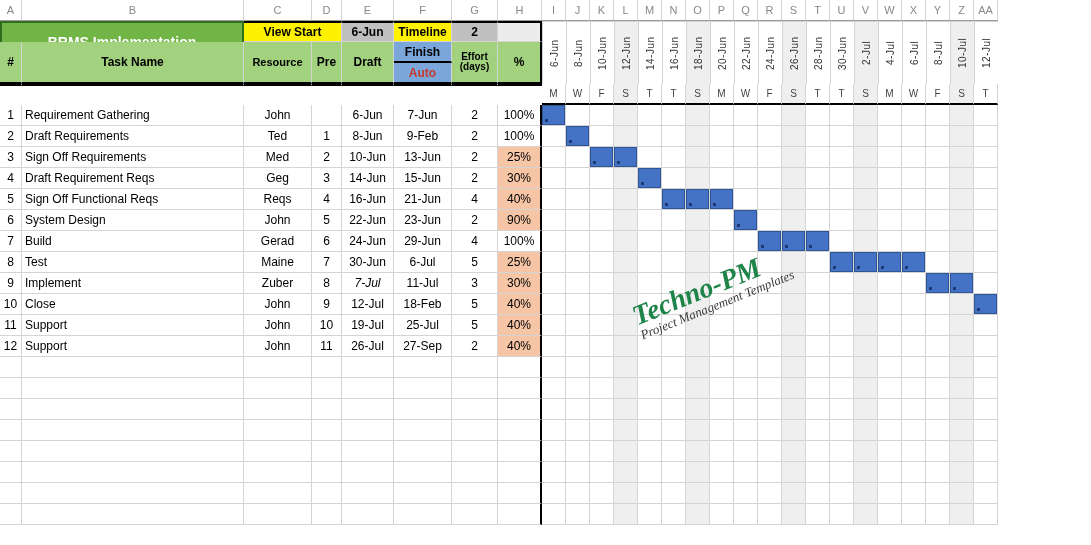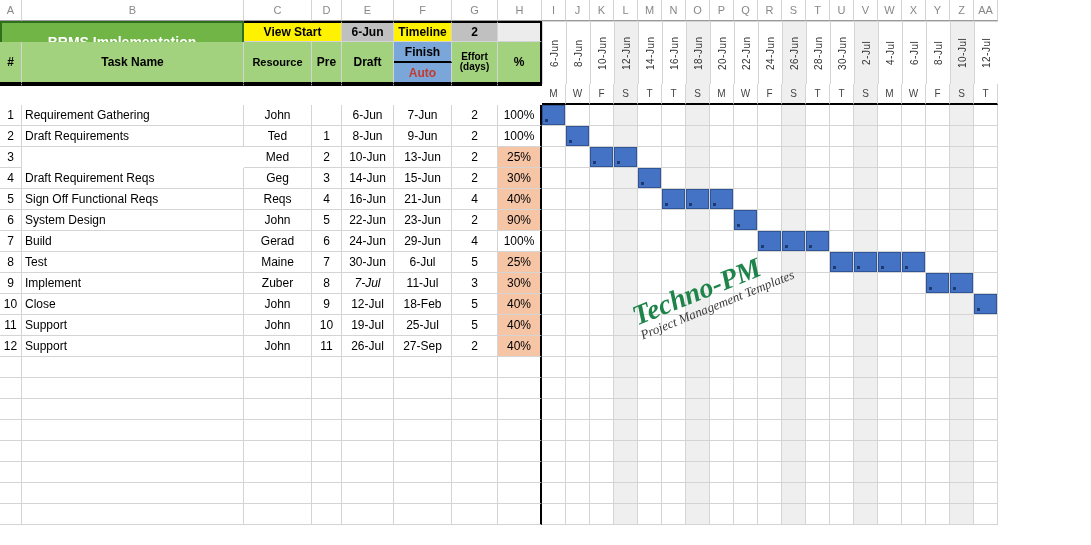--- a/index.html
+++ b/index.html
@@ -223,21 +223,21 @@
     <div class="cell " style="grid-column:23; grid-row:6; padding:0;"></div>
     <div class="cell " style="grid-column:24; grid-row:6; padding:0;"></div>
     <div class="cell " style="grid-column:25; grid-row:6; padding:0;"></div>
     <div class="cell  weekend" style="grid-column:26; grid-row:6; padding:0;"></div>
     <div class="cell " style="grid-column:27; grid-row:6; padding:0;"></div>
     <div class="cell " style="grid-column:1; grid-row:7;">2</div>
     <div class="cell left" style="grid-column:2; grid-row:7;">Draft  Requirements</div>
     <div class="cell " style="grid-column:3; grid-row:7;">Ted</div>
     <div class="cell " style="grid-column:4; grid-row:7;">1</div>
     <div class="cell " style="grid-column:5; grid-row:7;">8-Jun</div>
-    <div class="cell " style="grid-column:6; grid-row:7;">9-Jun</div>
+    <div class="cell " style="grid-column:6; grid-row:7;">9-Feb</div>
     <div class="cell " style="grid-column:7; grid-row:7;">2</div>
     <div class="cell thick-black-right" style="grid-column:8; grid-row:7;">100%</div>
     <div class="cell " style="grid-column:9; grid-row:7; padding:0;"></div>
     <div class="cell " style="grid-column:10; grid-row:7; padding:0;">
       <div class="bar">
         <div class="bar-dot"></div>
       </div>
     </div>
     <div class="cell " style="grid-column:11; grid-row:7; padding:0;"></div>
     <div class="cell  weekend" style="grid-column:12; grid-row:7; padding:0;"></div>
@@ -250,20 +250,21 @@
     <div class="cell  weekend" style="grid-column:19; grid-row:7; padding:0;"></div>
     <div class="cell " style="grid-column:20; grid-row:7; padding:0;"></div>
     <div class="cell " style="grid-column:21; grid-row:7; padding:0;"></div>
     <div class="cell  weekend" style="grid-column:22; grid-row:7; padding:0;"></div>
     <div class="cell " style="grid-column:23; grid-row:7; padding:0;"></div>
     <div class="cell " style="grid-column:24; grid-row:7; padding:0;"></div>
     <div class="cell " style="grid-column:25; grid-row:7; padding:0;"></div>
     <div class="cell  weekend" style="grid-column:26; grid-row:7; padding:0;"></div>
     <div class="cell " style="grid-column:27; grid-row:7; padding:0;"></div>
     <div class="cell " style="grid-column:1; grid-row:8;">3</div>
+    <div class="cell left" style="grid-column:2; grid-row:8;">Sign Off  Requirements</div>
     <div class="cell " style="grid-column:3; grid-row:8;">Med</div>
     <div class="cell " style="grid-column:4; grid-row:8;">2</div>
     <div class="cell " style="grid-column:5; grid-row:8;">10-Jun</div>
     <div class="cell " style="grid-column:6; grid-row:8;">13-Jun</div>
     <div class="cell " style="grid-column:7; grid-row:8;">2</div>
     <div class="cell salmon thick-black-right" style="grid-column:8; grid-row:8;">25%</div>
     <div class="cell " style="grid-column:9; grid-row:8; padding:0;"></div>
     <div class="cell " style="grid-column:10; grid-row:8; padding:0;"></div>
     <div class="cell " style="grid-column:11; grid-row:8; padding:0;">
       <div class="bar">

